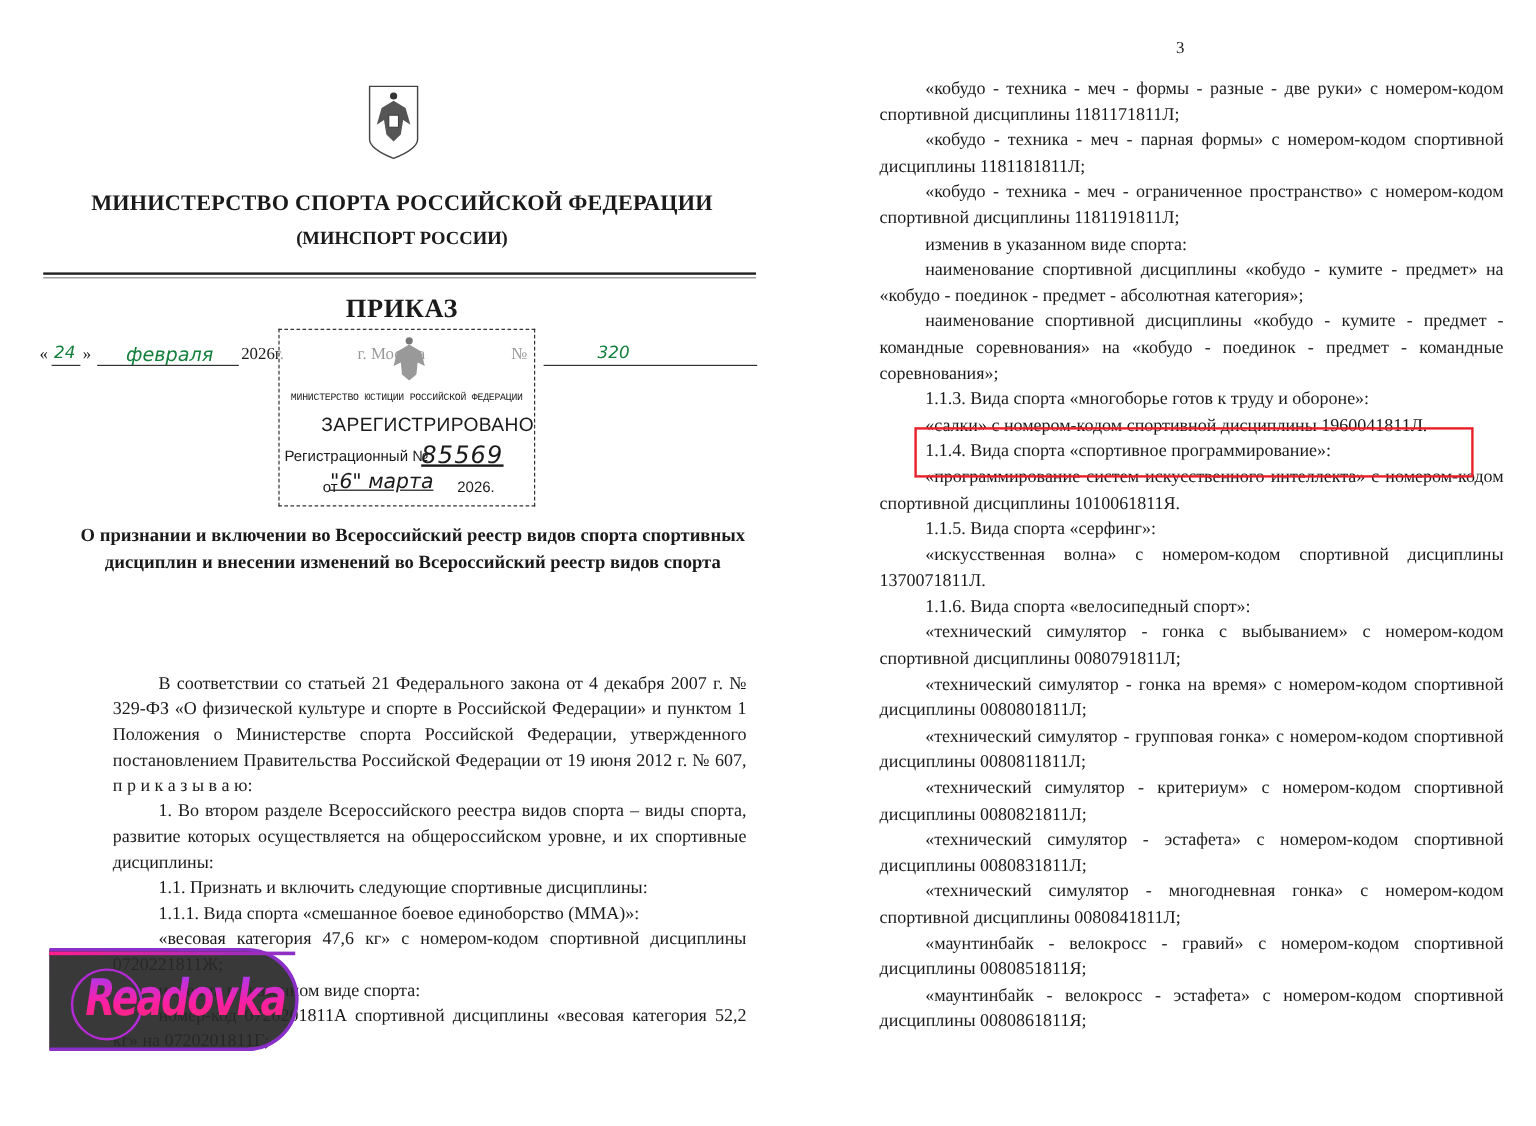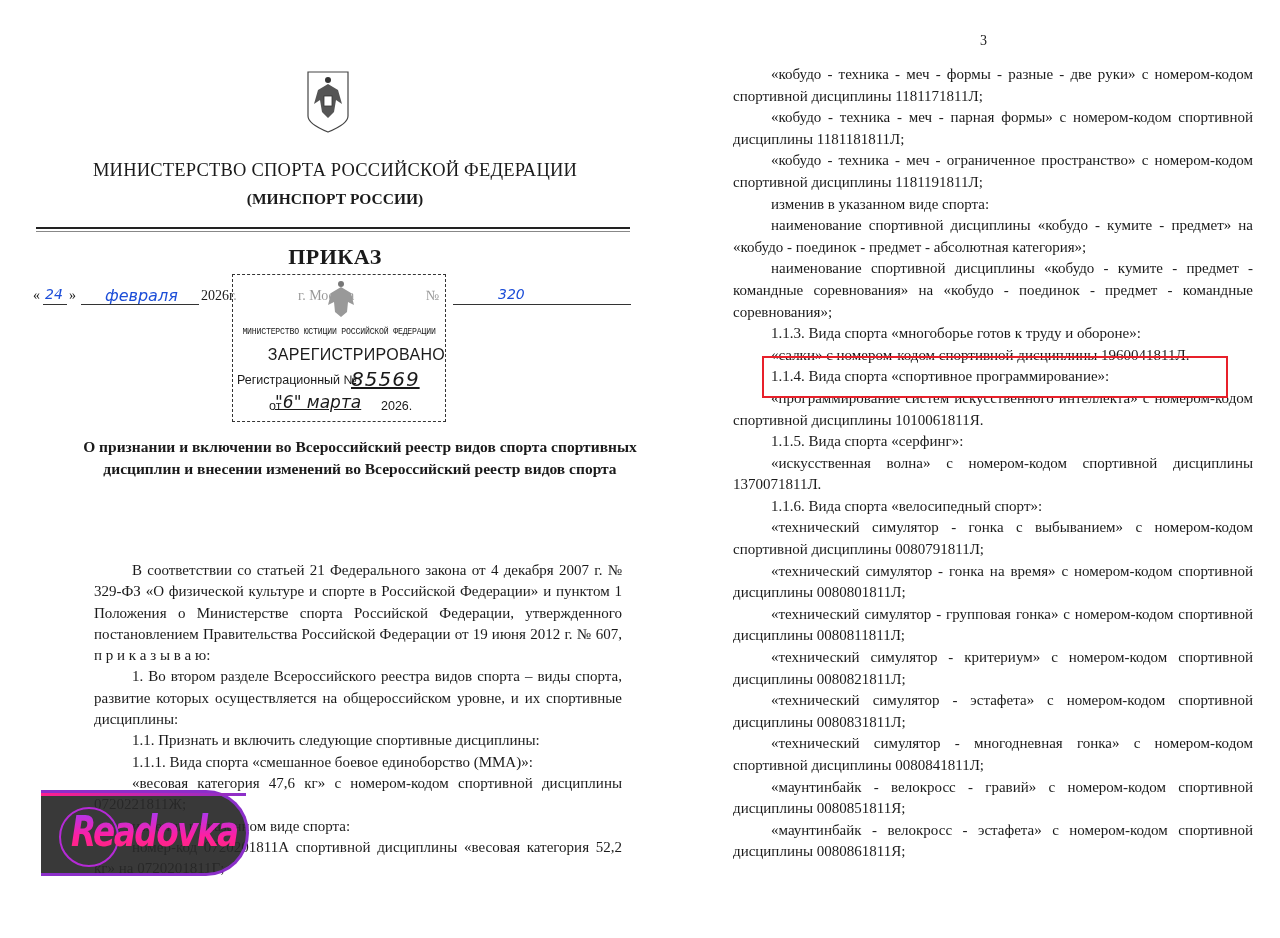--- a/index.html
+++ b/index.html
@@ -7,49 +7,49 @@
     width: 1280px; height: 938px; background: #ffffff; position: relative; overflow: hidden;
     font-family: "Liberation Serif", "DejaVu Serif", serif; color: #1a1a1a;
   }
   .page { position: absolute; top: 0; height: 938px; background: #ffffff; }
   .page-left { left: 0; width: 640px; }
   .page-right { left: 640px; width: 640px; }
 
   
   .emblem { position: absolute; left: 304px; top: 70px; width: 48px; height: 64px; }
   .org-title { position: absolute; left: 40px; width: 590px; top: 160px; text-align: center;
-    font-size: 18.5px; font-weight: normal; letter-spacing: 0.2px; }
+    font-size: 18.5px; font-weight: bold; letter-spacing: 0.2px; }
   .org-sub { position: absolute; left: 40px; width: 590px; top: 190px; text-align: center;
     font-size: 15.5px; font-weight: bold; }
   .rule-thick { position: absolute; left: 36px; width: 594px; top: 227px; height: 2px; background: #222; }
   .rule-thin { position: absolute; left: 36px; width: 594px; top: 231px; height: 1px; background: #888; }
   .doc-type { position: absolute; left: 40px; width: 590px; top: 244px; text-align: center;
     font-size: 22px; font-weight: bold; letter-spacing: 0.5px; }
 
   .date-line { position: absolute; top: 286px; left: 33px; width: 600px; height: 24px; font-size: 14px; }
   .date-line span { position: absolute; }
-  .hand { font-family: "DejaVu Sans", sans-serif; font-style: italic; font-size: 14px; color: #1d4ed8; text-align: center; }
+  .hand { font-family: "DejaVu Sans", sans-serif; font-style: italic; font-size: 14px; color: #15803d; text-align: center; }
   .uline { position: absolute; height: 1px; background: #333; }
 
   .stamp { position: absolute; left: 232px; top: 274px; width: 212px; height: 146px;
     border: 1.5px dashed #333; background: rgba(255,255,255,0.55); }
   .stamp-eagle { position: absolute; left: 90px; top: 4px; width: 36px; height: 42px; }
   .stamp-ministry { position: absolute; left: 2px; width: 208px; top: 52px; text-align: center;
     font-size: 8.2px; letter-spacing: -0.2px; font-family: Liberation Mono, monospace; }
   .stamp-reg { position: absolute; left: 0; width: 212px; top: 71px; text-align: right; font-size: 16px;
     font-family: "Liberation Sans", sans-serif; letter-spacing: 0.3px; }
   .stamp-num-label { position: absolute; left: 4px; top: 98px; font-size: 12.5px; font-family: "Liberation Sans", sans-serif; }
   .stamp-num { position: absolute; left: 118px; top: 92px; font-size: 20px; font-style: italic;
     font-family: "DejaVu Sans", sans-serif; text-decoration: underline; letter-spacing: 1px; }
   .stamp-date-label { position: absolute; left: 24px; top: 124px; font-size: 12.5px; font-family: "Liberation Sans", sans-serif; margin-left: 12px; }
   .stamp-date { position: absolute; left: 42px; top: 117px; font-size: 17px; font-style: italic;
     font-family: "DejaVu Sans", sans-serif; text-decoration: underline; }
   .stamp-year { position: absolute; left: 148px; top: 124px; font-size: 12.5px; font-family: "Liberation Sans", sans-serif; }
 
-  .subject { position: absolute; left: 80px; width: 560px; top: 436px; text-align: center;
+  .subject { position: absolute; left: 64px; width: 560px; top: 436px; text-align: center;
     font-size: 15.5px; font-weight: bold; line-height: 22px; }
 
   .body-left { position: absolute; left: 94px; width: 528px; top: 560px; font-size: 15px; line-height: 21.3px; text-align: justify; }
   .body-right { position: absolute; left: 733px; width: 520px; top: 64px; font-size: 15px; line-height: 21.6px; text-align: justify; }
   .p { margin: 0; text-indent: 0; }
   .p.ind { text-indent: 38px; }
   .page-number { position: absolute; left: 980px; top: 33px; font-size: 14px; }
 
   .highlight-box { position: absolute; left: 762px; top: 356px; width: 466px; height: 42px;
     border: 2.5px solid #e8202a; box-sizing: border-box; }

